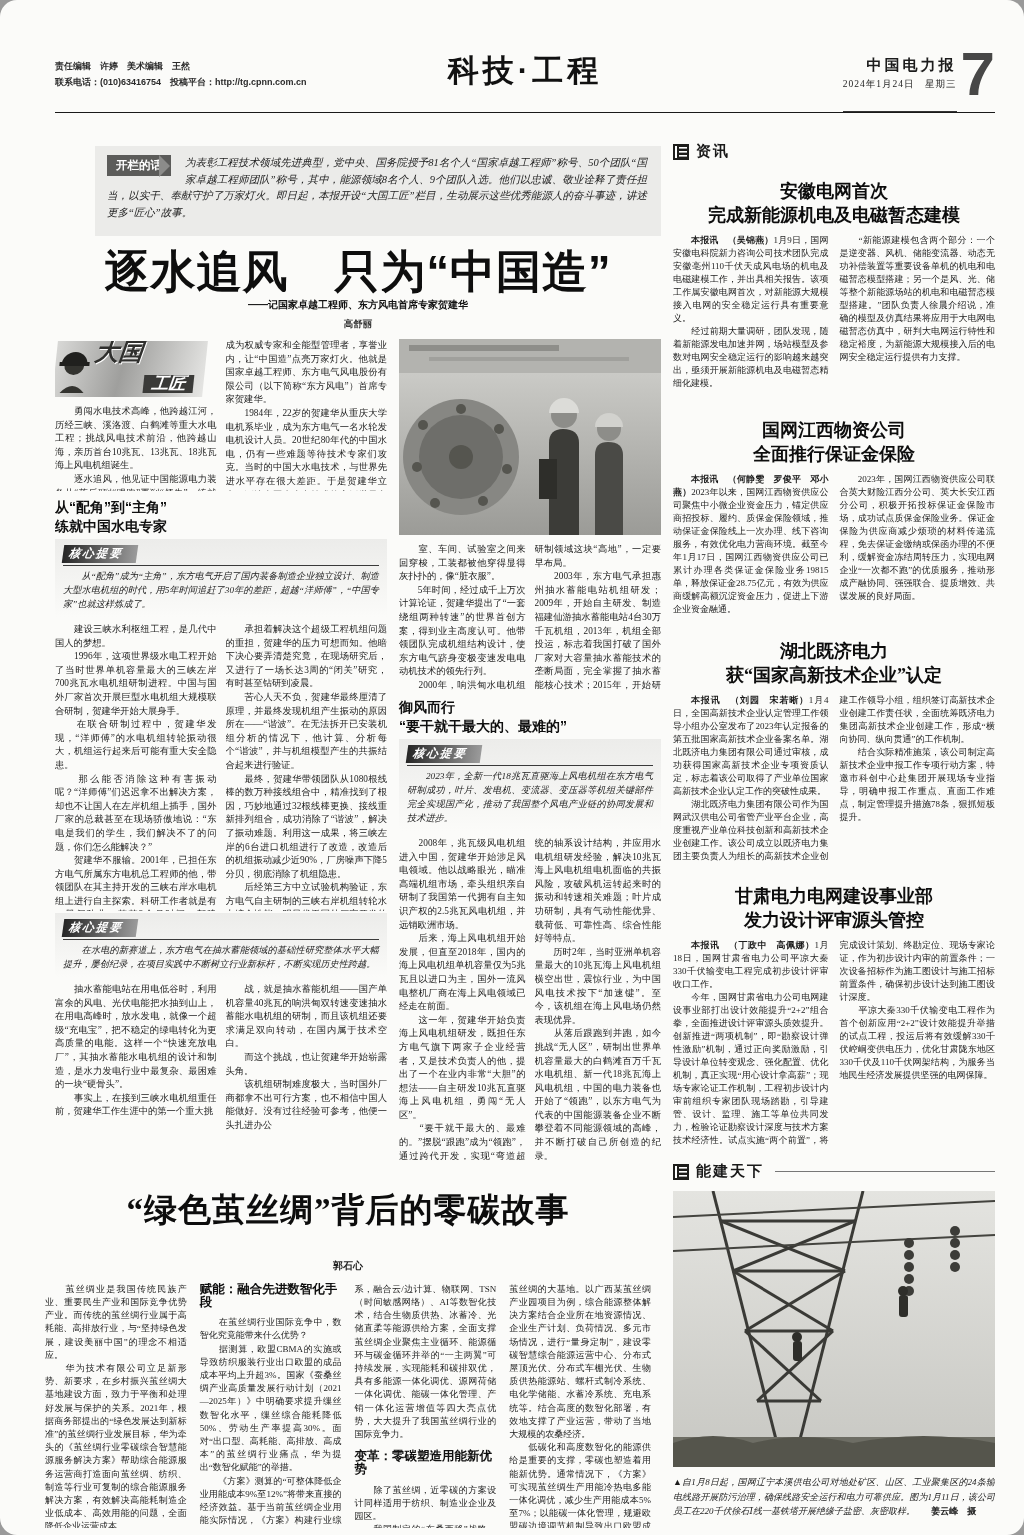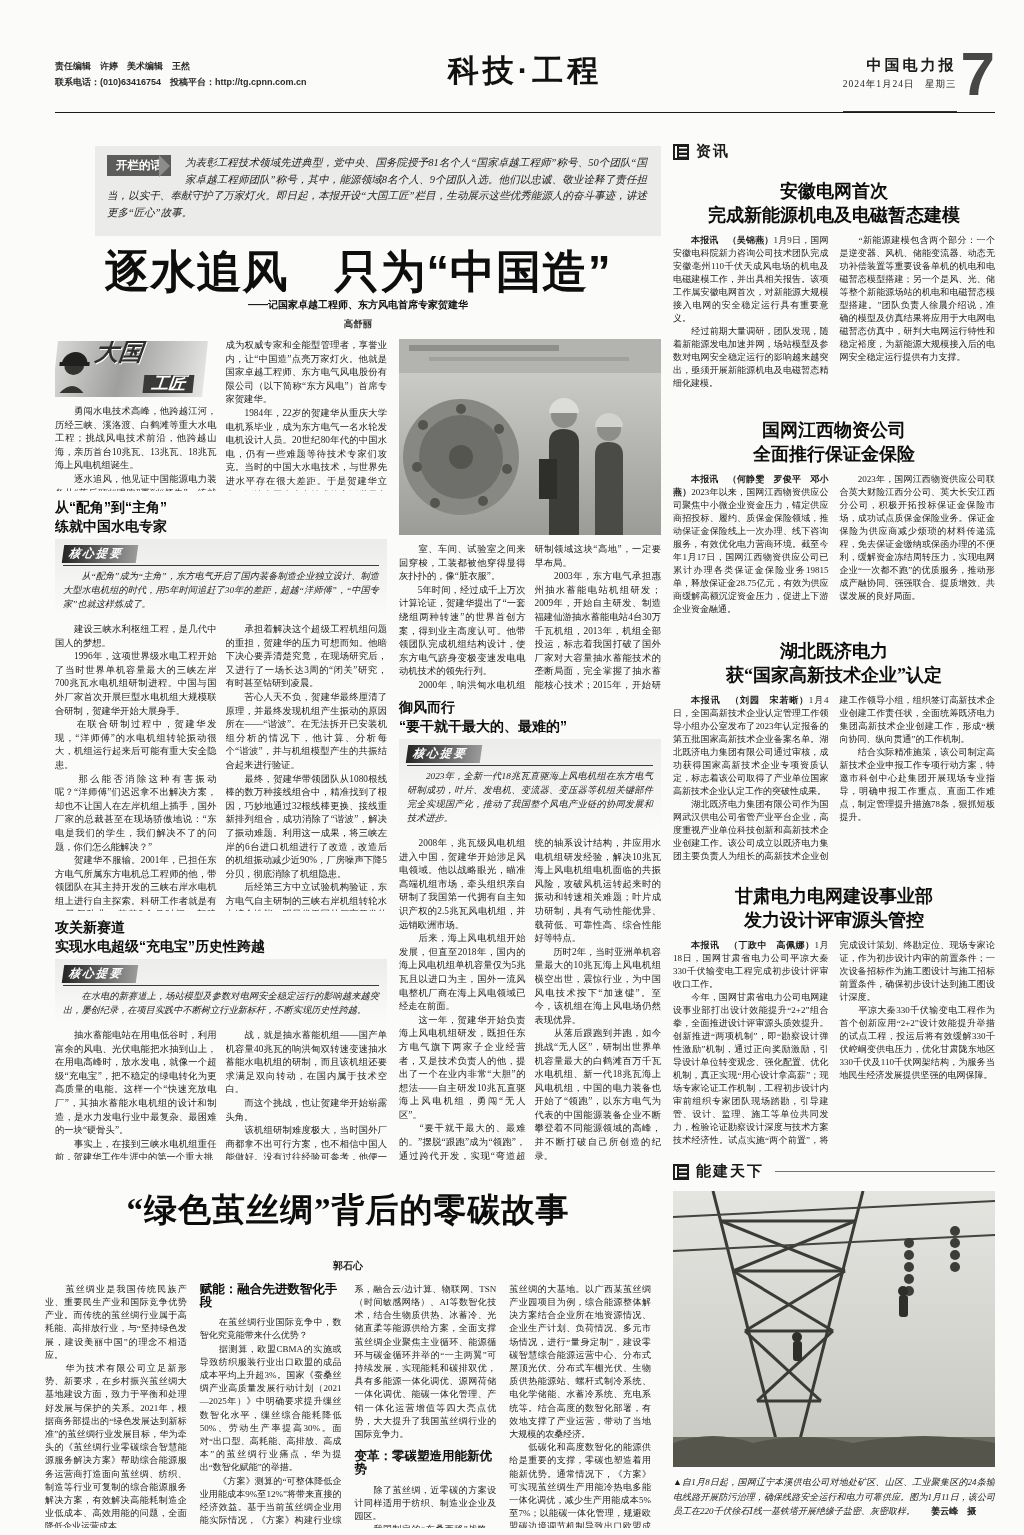--- a/index.html
+++ b/index.html
@@ -1,17 +1,17 @@
 <!DOCTYPE html>
 <html><head>
 <meta charset="utf-8">
 <style>
   html,body{margin:0;padding:0;background:#9a9a9a;}
   .page{position:relative;width:1024px;height:1535px;margin:0 auto;background:#fbfbf9;overflow:hidden;
-        font-family:"Liberation Serif","DejaVu Serif",serif;color:#1c1c1c;}
+        font-family:"Liberation Serif","DejaVu Serif",serif;color:#1c1c1c;border-radius:17px;}
   
   .masthead{position:absolute;left:55px;top:46px;width:940px;height:62px;}
   .mast-left{position:absolute;left:0;top:12px;font-family:"Liberation Sans",sans-serif;
              font-size:9px;line-height:16px;font-weight:bold;color:#2b2b2b;}
   .mast-center{position:absolute;left:0;right:0;top:4px;text-align:center;
                font-family:"Liberation Sans",sans-serif;font-weight:700;font-size:31px;letter-spacing:4px;color:#111;}
   .mast-right{position:absolute;right:0;top:0;display:flex;align-items:flex-start;}
   .mr-col{text-align:right;border-bottom:1.5px solid #333;padding-bottom:20px;margin-top:10px;}
   .paper-name{font-weight:900;font-size:15px;letter-spacing:3px;}
   .paper-date{font-size:9.5px;margin-top:3px;letter-spacing:1px;}
@@ -150,27 +150,25 @@
 　　1996年，这项世界级水电工程开始了当时世界单机容量最大的三峡左岸700兆瓦水电机组研制进程。中国与国外厂家首次开展巨型水电机组大规模联合研制，贺建华开始大展身手。
 　　在联合研制过程中，贺建华发现，“洋师傅”的水电机组转轮振动很大，机组运行起来后可能有重大安全隐患。
 　　那么能否消除这种有害振动呢？“洋师傅”们迟迟拿不出解决方案，却也不让国人在左岸机组上插手，国外厂家的总裁甚至在现场骄傲地说：“东电是我们的学生，我们解决不了的问题，你们怎么能解决？”
 　　贺建华不服输。2001年，已担任东方电气所属东方电机总工程师的他，带领团队在其主持开发的三峡右岸水电机组上进行自主探索。科研工作者就是有一股倔劲儿，整整3个月时间，贺建华“住”进了机坑里，边画图纸边敲计算，贺建华满脑子都是电磁与振动。</div>
           <div class="fc feat-body paras">　　承担着解决这个超级工程机组问题的重担，贺建华的压力可想而知。他暗下决心要弄清楚究竟，在现场研究后，又进行了一场长达3周的“闭关”研究，有时甚至钻研到凌晨。
 　　苦心人天不负，贺建华最终厘清了原理，并最终发现机组产生振动的原因所在——“谐波”。在无法拆开已安装机组分析的情况下，他计算、分析每个“谐波”，并与机组模型产生的共振结合起来进行验证。
 　　最终，贺建华带领团队从1080根线棒的数万种接线组合中，精准找到了根因，巧妙地通过32根线棒更换、接线重新排列组合，成功消除了“谐波”，解决了振动难题。利用这一成果，将三峡左岸的6台进口机组进行了改造，改造后的机组振动减少近90%，厂房噪声下降5分贝，彻底消除了机组隐患。
 　　后经第三方中立试验机构验证，东方电气自主研制的三峡右岸机组转轮水力综合性能，明显优于国外厂家开发的左岸机组转轮，在业内引起极大轰动。</div>
         </div>
 
-        <h3 class="feat-subhead">攻关新赛道
-实现水电超级“充电宝”历史性跨越</h3>
         <div class="core-box">
           <div class="core-head">
             <span class="core-label">核心提要</span>
           </div>
-          <p class="core-text">　　在水电的新赛道上，场站模型及参数对电网安全稳定运行的影响越来越突出，屡创纪录，在项目实践中不断树立行业新标杆，不断实现历史性跨越。</p>
+          <p class="core-text">　　在水电的新赛道上，东方电气在抽水蓄能领域的基础性研究整体水平大幅提升，屡创纪录，在项目实践中不断树立行业新标杆，不断实现历史性跨越。</p>
         </div>
 
         <div class="part" style="height:150px">
           <div class="fc feat-body paras">　　抽水蓄能电站在用电低谷时，利用富余的风电、光伏电能把水抽到山上，在用电高峰时，放水发电，就像一个超级“充电宝”，把不稳定的绿电转化为更高质量的电能。这样一个“快速充放电厂”，其抽水蓄能水电机组的设计和制造，是水力发电行业中最复杂、最困难的一块“硬骨头”。
 　　事实上，在接到三峡水电机组重任前，贺建华工作生涯中的第一个重大挑</div>
           <div class="fc feat-body paras">　　战，就是抽水蓄能机组——国产单机容量40兆瓦的响洪甸双转速变速抽水蓄能水电机组的研制，而且该机组还要求满足双向转动，在国内属于技术空白。
 　　而这个挑战，也让贺建华开始崭露头角。
 　　该机组研制难度极大，当时国外厂商都拿不出可行方案，也不相信中国人能做好。没有过往经验可参考，他便一头扎进办公</div>
         </div>
       </div>

